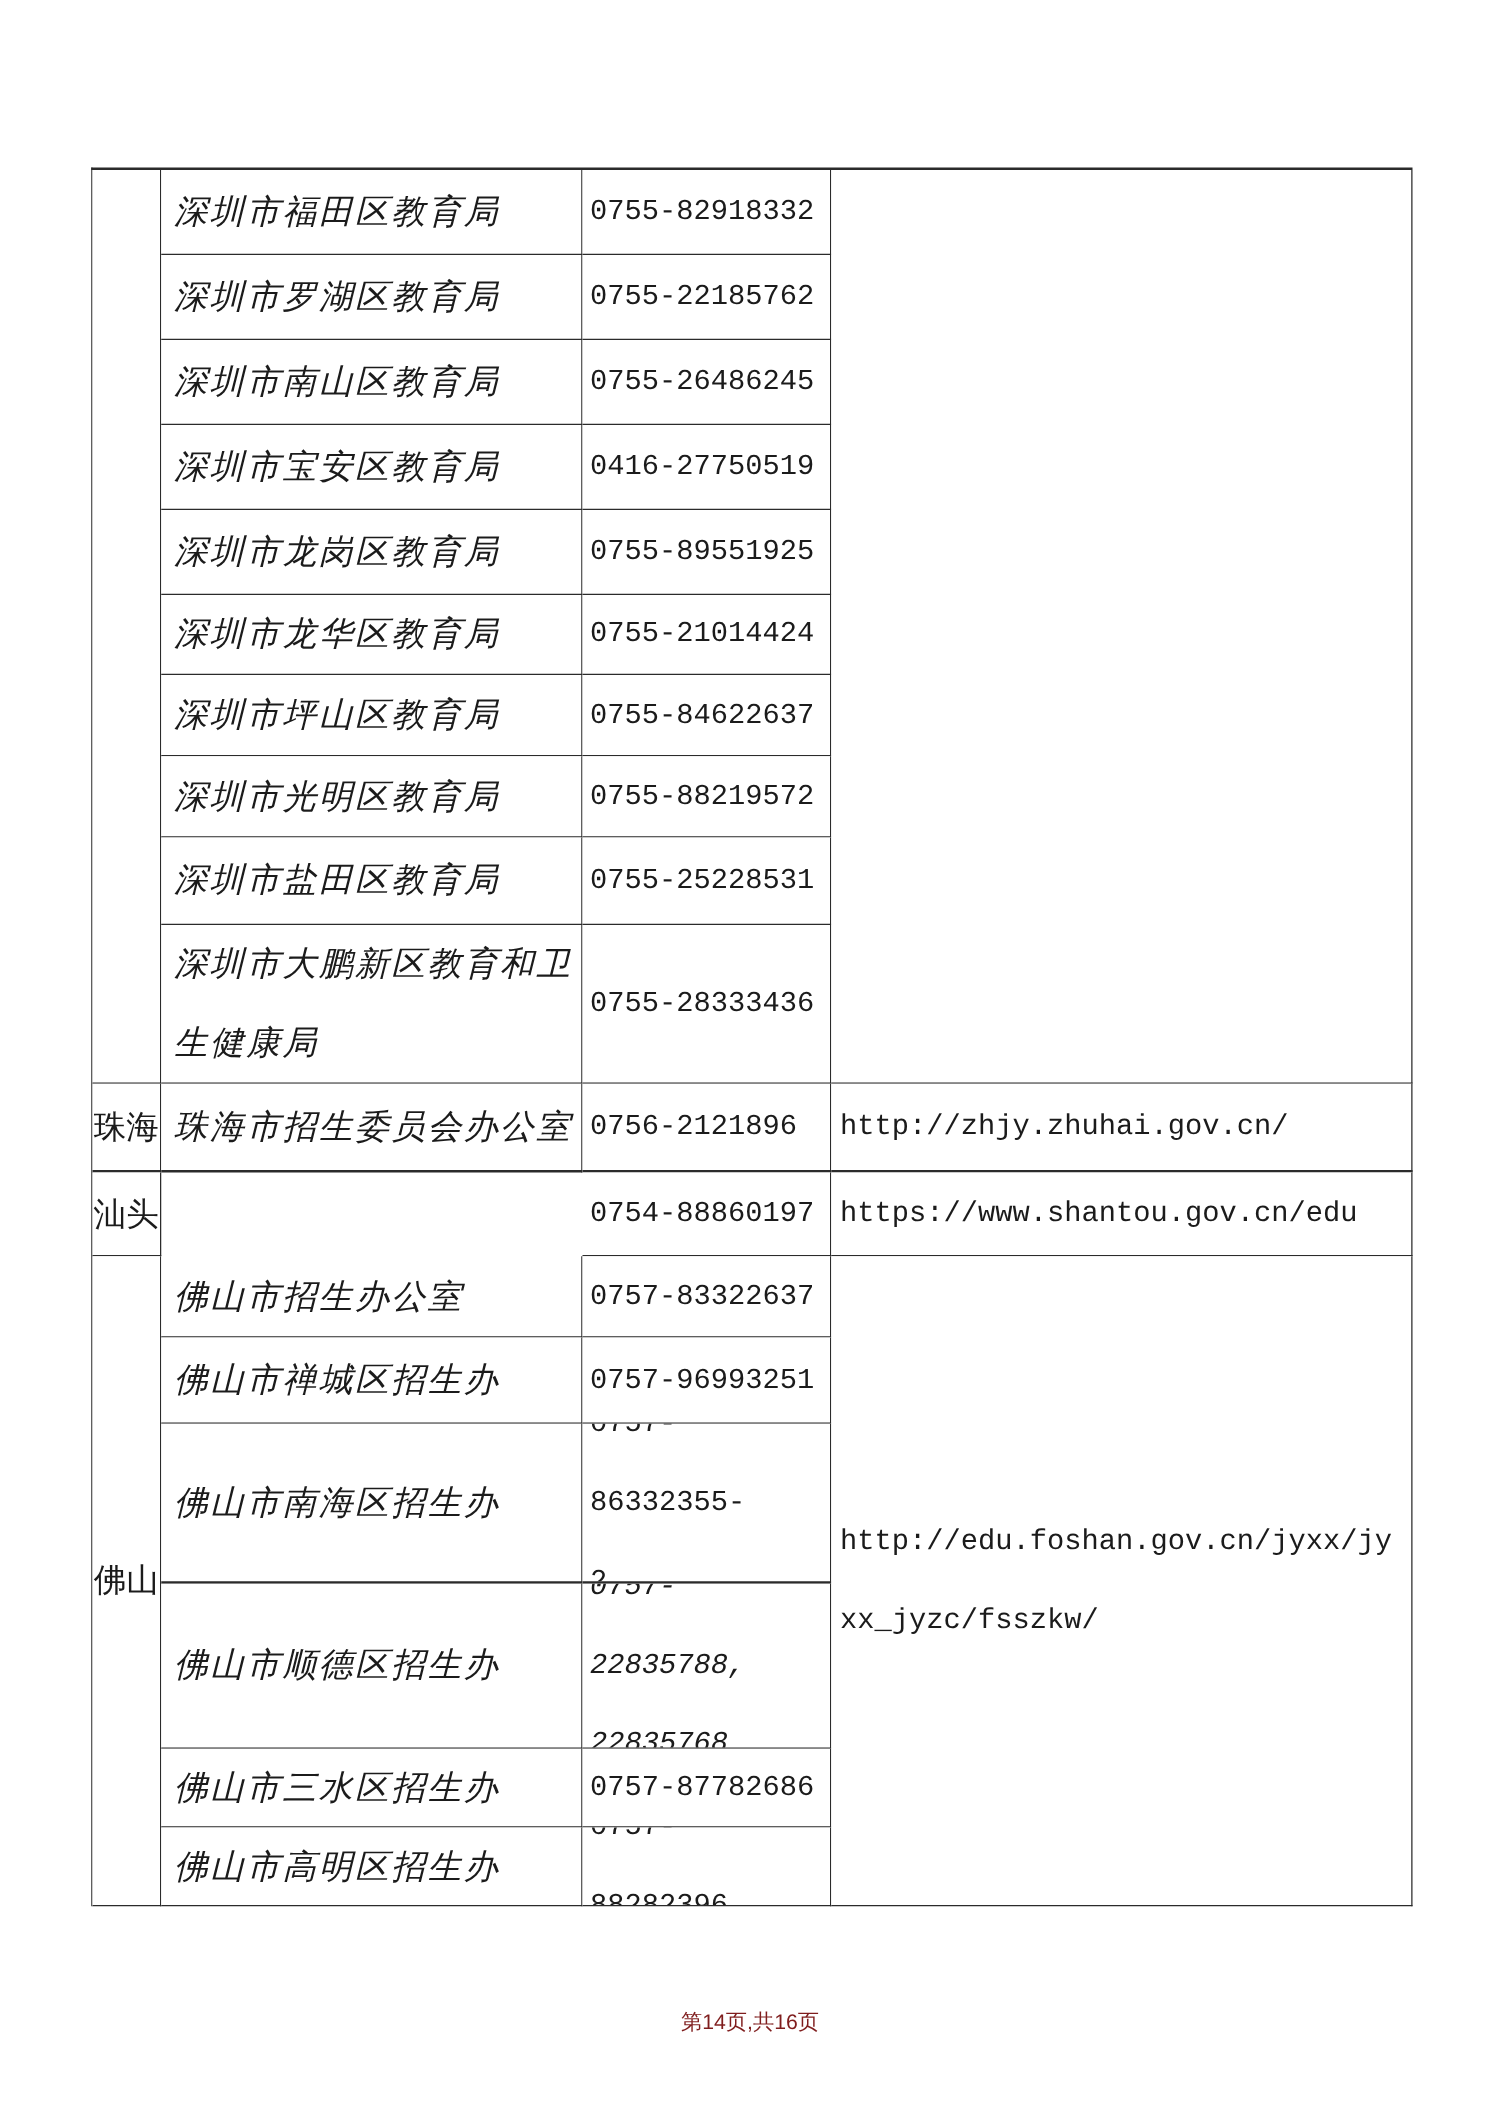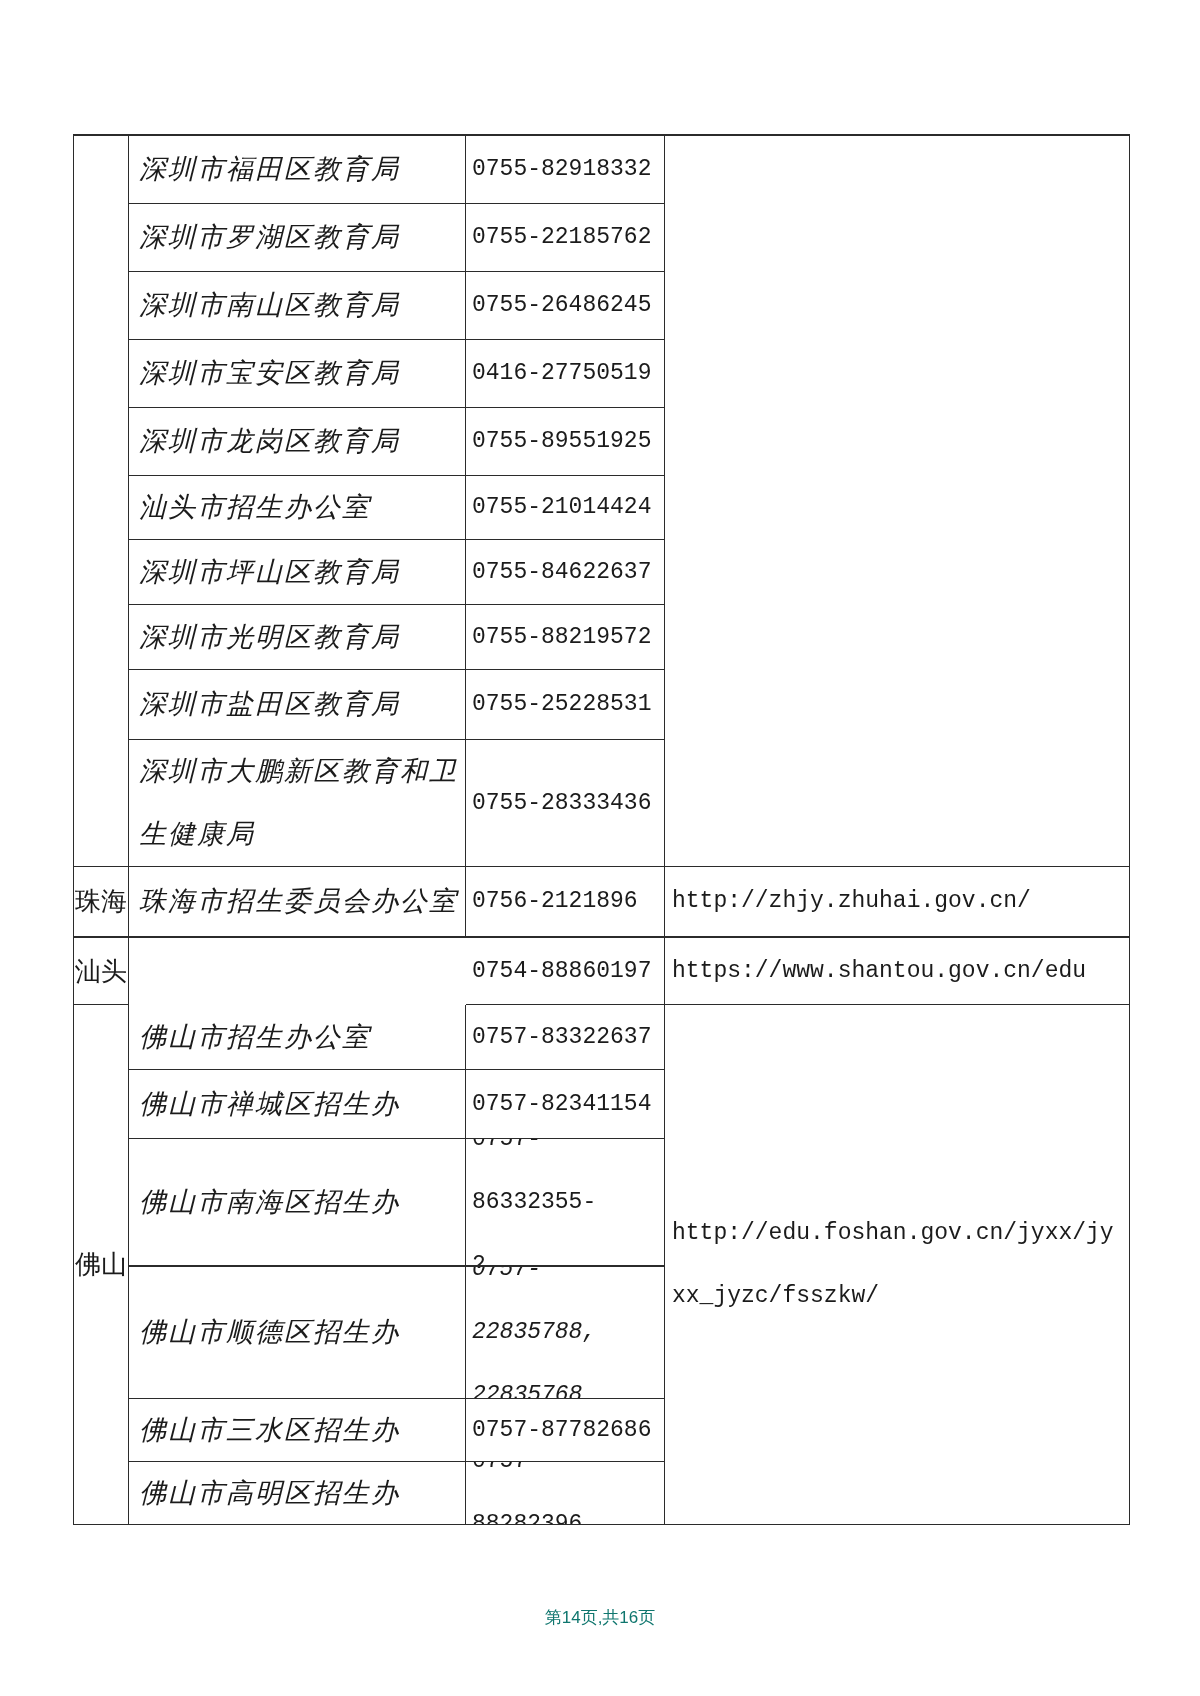--- a/index.html
+++ b/index.html
@@ -61,21 +61,21 @@
   .phone { padding-left: 6px; }
   .url   { padding-left: 7px; }
   .footer {
     position: absolute;
     top: 1606px;
     left: 0;
     width: 100%;
     text-align: center;
     font-family: "Liberation Sans", "DejaVu Sans", sans-serif;
     font-size: 17px;
-    color: #0f766e;
+    color: #7f1d1d;
   }
 </style>
 </head>
 <body>
 
 <div class="page">
   <div class="grid" id="contact-table" style="grid-template-rows: 68px 68px 68px 68px 68px 64px 65px 65px 70px 127px 71px 67px 65px 69px 128px 132px 63px 63px;">
       <div class="c city" style="grid-area: 1 / 1 / span 10;">
         <div></div>
       </div>
@@ -103,21 +103,21 @@
       <div class="c phone" style="grid-area: 4 / 3 / span 1;">
         <div>0416-27750519</div>
       </div>
       <div class="c office" style="grid-area: 5 / 2 / span 1;">
         <div>深圳市龙岗区教育局</div>
       </div>
       <div class="c phone" style="grid-area: 5 / 3 / span 1;">
         <div>0755-89551925</div>
       </div>
       <div class="c office" style="grid-area: 6 / 2 / span 1;">
-        <div>汕头市招生办公室</div>
+        <div>深圳市龙华区教育局</div>
       </div>
       <div class="c phone" style="grid-area: 6 / 3 / span 1;">
         <div>0755-21014424</div>
       </div>
       <div class="c office" style="grid-area: 7 / 2 / span 1;">
         <div>深圳市坪山区教育局</div>
       </div>
       <div class="c phone" style="grid-area: 7 / 3 / span 1;">
         <div>0755-84622637</div>
       </div>
@@ -170,21 +170,21 @@
       <div class="c office" style="grid-area: 13 / 2 / span 1;">
         <div>佛山市招生办公室</div>
       </div>
       <div class="c phone" style="grid-area: 13 / 3 / span 1;">
         <div>0757-83322637</div>
       </div>
       <div class="c office" style="grid-area: 14 / 2 / span 1;">
         <div>佛山市禅城区招生办</div>
       </div>
       <div class="c phone" style="grid-area: 14 / 3 / span 1;">
-        <div>0757-82341154</div>
+        <div>0757-96993251</div>
       </div>
       <div class="c office tb" style="grid-area: 15 / 2 / span 1;">
         <div>佛山市南海区招生办</div>
       </div>
       <div class="c phone tb" style="grid-area: 15 / 3 / span 1;">
         <div>0757-86332355-
 2</div>
       </div>
       <div class="c office" style="grid-area: 16 / 2 / span 1;">
         <div>佛山市顺德区招生办</div>

